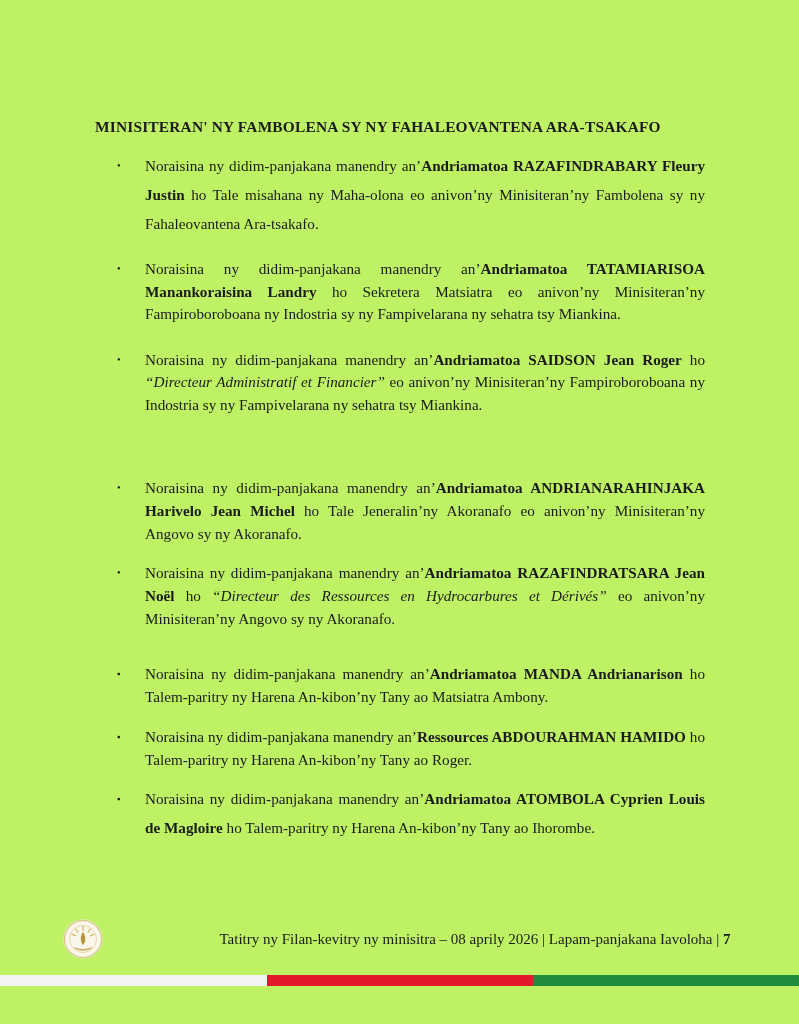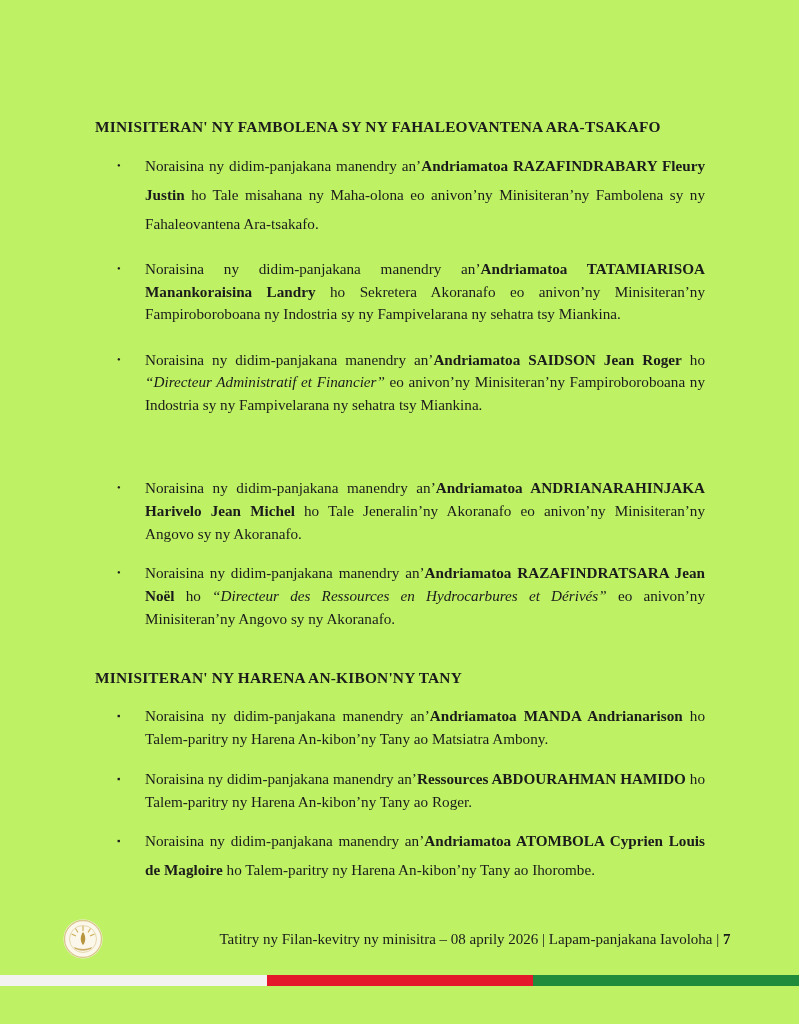--- a/index.html
+++ b/index.html
@@ -98,29 +98,28 @@
 <body>
 
 <div class="page">
 
   <div class="content" id="sections">
       <div class="section">
         <div class="heading">MINISITERAN' NY FAMBOLENA SY NY FAHALEOVANTENA ARA-TSAKAFO</div>
         <div class="bullet"><span class="marker">•</span><span class="">Noraisina ny didim-panjakana manendry an’</span><span class="seg-bold">Andriamatoa RAZAFINDRABARY Fleury Justin</span><span class=""> ho Tale misahana ny Maha-olona eo anivon’ny Minisiteran’ny Fambolena sy ny Fahaleovantena Ara-tsakafo.</span></div>
       </div>
       <div class="section">
-        <div class="bullet"><span class="marker">•</span><span class="">Noraisina ny didim-panjakana manendry an’</span><span class="seg-bold">Andriamatoa TATAMIARISOA Manankoraisina Landry</span><span class=""> ho Sekretera Akoranafo eo anivon’ny Minisiteran’ny Fampiroboroboana ny Indostria sy ny Fampivelarana ny sehatra tsy Miankina.</span></div>
+        <div class="bullet"><span class="marker">•</span><span class="">Noraisina ny didim-panjakana manendry an’</span><span class="seg-bold">Andriamatoa TATAMIARISOA Manankoraisina Landry</span><span class=""> ho Sekretera Matsiatra eo anivon’ny Minisiteran’ny Fampiroboroboana ny Indostria sy ny Fampivelarana ny sehatra tsy Miankina.</span></div>
         <div class="bullet"><span class="marker">•</span><span class="">Noraisina ny didim-panjakana manendry an’</span><span class="seg-bold">Andriamatoa SAIDSON Jean Roger</span><span class=""> ho </span><span class="seg-italic">“Directeur Administratif et Financier”</span><span class=""> eo anivon’ny Minisiteran’ny Fampiroboroboana ny Indostria sy ny Fampivelarana ny sehatra tsy Miankina.</span></div>
       </div>
       <div class="section">
         <div class="bullet"><span class="marker">•</span><span class="">Noraisina ny didim-panjakana manendry an’</span><span class="seg-bold">Andriamatoa ANDRIANARAHINJAKA Harivelo Jean Michel</span><span class=""> ho Tale Jeneralin’ny Akoranafo eo anivon’ny Minisiteran’ny Angovo sy ny Akoranafo.</span></div>
         <div class="bullet"><span class="marker">•</span><span class="">Noraisina ny didim-panjakana manendry an’</span><span class="seg-bold">Andriamatoa RAZAFINDRATSARA Jean Noël</span><span class=""> ho </span><span class="seg-italic">“Directeur des Ressources en Hydrocarbures et Dérivés”</span><span class=""> eo anivon’ny Minisiteran’ny Angovo sy ny Akoranafo.</span></div>
       </div>
       <div class="section">
-        <div class="heading">MINISITERAN' NY HARENA AN-KIBON'NY TANY</div>
         <div class="bullet"><span class="marker sq">▪</span><span class="">Noraisina ny didim-panjakana manendry an’</span><span class="seg-bold">Andriamatoa MANDA Andrianarison</span><span class=""> ho Talem-paritry ny Harena An-kibon’ny Tany ao Matsiatra Ambony.</span></div>
         <div class="bullet"><span class="marker sq">▪</span><span class="">Noraisina ny didim-panjakana manendry an’</span><span class="seg-bold">Ressources ABDOURAHMAN HAMIDO</span><span class=""> ho Talem-paritry ny Harena An-kibon’ny Tany ao Roger.</span></div>
         <div class="bullet"><span class="marker sq">▪</span><span class="">Noraisina ny didim-panjakana manendry an’</span><span class="seg-bold">Andriamatoa ATOMBOLA Cyprien Louis de Magloire</span><span class=""> ho Talem-paritry ny Harena An-kibon’ny Tany ao Ihorombe.</span></div>
       </div>
     </div>
 
   <div class="footer">
     <svg class="seal" viewBox="0 0 42 42" aria-hidden="true">
       <circle cx="21" cy="21" r="19.5" fill="#fdfbf2" stroke="#d6c globalize" stroke-width="0"></circle>
       <circle cx="21" cy="21" r="19" fill="#fcf9ef" stroke="#d8c globalization" stroke-width="0"></circle>

